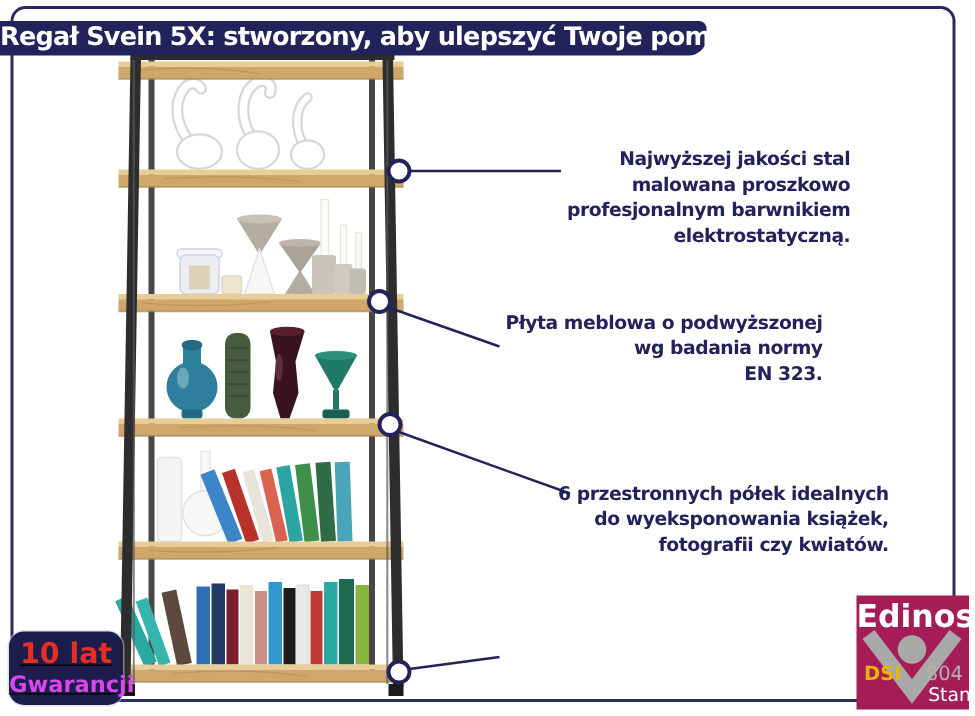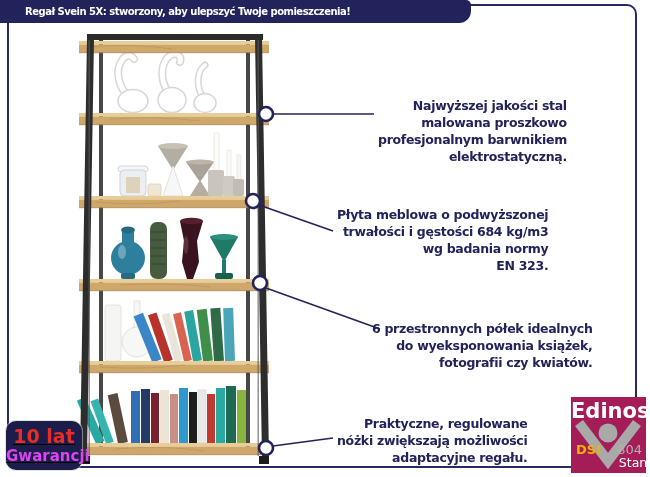--- a/index.html
+++ b/index.html
@@ -2,23 +2,23 @@
 <html><head>
 <meta charset="utf-8">
 <style>
   html,body{margin:0;padding:0;background:#ffffff;}
   .page{position:relative;width:650px;height:477px;background:#fff;overflow:hidden;
         font-family:"DejaVu Sans",sans-serif;}
   
   .frame{position:absolute;left:7px;top:4px;width:630px;height:464px;
          border:2px solid #2a2a63;border-radius:10px;box-sizing:border-box;}
   
-  .banner{position:absolute;left:0;top:0;width:471px;height:23px;background:#23235c;
-          border-radius:0 5px 12px 0;color:#fff;font-weight:bold;font-size:10px;
-          letter-spacing:-0.5px;line-height:23px;padding-left:25px;box-sizing:border-box;
+  .banner{position:absolute;left:0;top:14px;width:471px;height:23px;background:#23235c;
+          border-radius:0 5px 12px 0;color:#fff;font-weight:bold;font-size:17px;
+          letter-spacing:-0.5px;line-height:23px;padding-left:0;box-sizing:border-box;
           white-space:nowrap;z-index:5;}
   
   .art{position:absolute;left:0;top:0;width:650px;height:477px;z-index:2;}
   
   .logo{position:absolute;left:467px;top:26px;width:172px;height:66px;background:#fff;z-index:4;}
   .chair{position:absolute;left:6px;top:2px;width:62px;height:64px;}
   .brand{position:absolute;left:74px;top:12px;font-family:"Liberation Sans",sans-serif;
          font-weight:bold;font-size:40px;color:#151515;transform:scaleX(0.70);
          transform-origin:left center;letter-spacing:0px;line-height:40px;}
   
@@ -206,33 +206,27 @@
 
 
   <div class="callout c1">
     <div>Najwyższej jakości stal</div>
     <div>malowana proszkowo</div>
     <div>profesjonalnym barwnikiem</div>
     <div>elektrostatyczną.</div>
   </div>
   <div class="callout c2">
     <div>Płyta meblowa o podwyższonej</div>
-    <div>trwałości i gęstości 684 kg/m3</div>
     <div>wg badania normy</div>
     <div>EN 323.</div>
   </div>
   <div class="callout c3">
     <div>6 przestronnych półek idealnych</div>
     <div>do wyeksponowania książek,</div>
     <div>fotografii czy kwiatów.</div>
-  </div>
-  <div class="callout c4">
-    <div>Praktyczne, regulowane</div>
-    <div>nóżki zwiększają możliwości</div>
-    <div>adaptacyjne regału.</div>
   </div>
 
   <div class="guarantee">
     <div class="g-top">10 lat</div>
     <div class="g-bottom">Gwarancji</div>
   </div>
 
   <div class="edinos">
     <svg class="vsvg" width="75" height="76" viewBox="0 0 75 76">
       <path d="M8,26 L37,64 L66,26" fill="none" stroke="#a9a9a9" stroke-width="10"></path>

